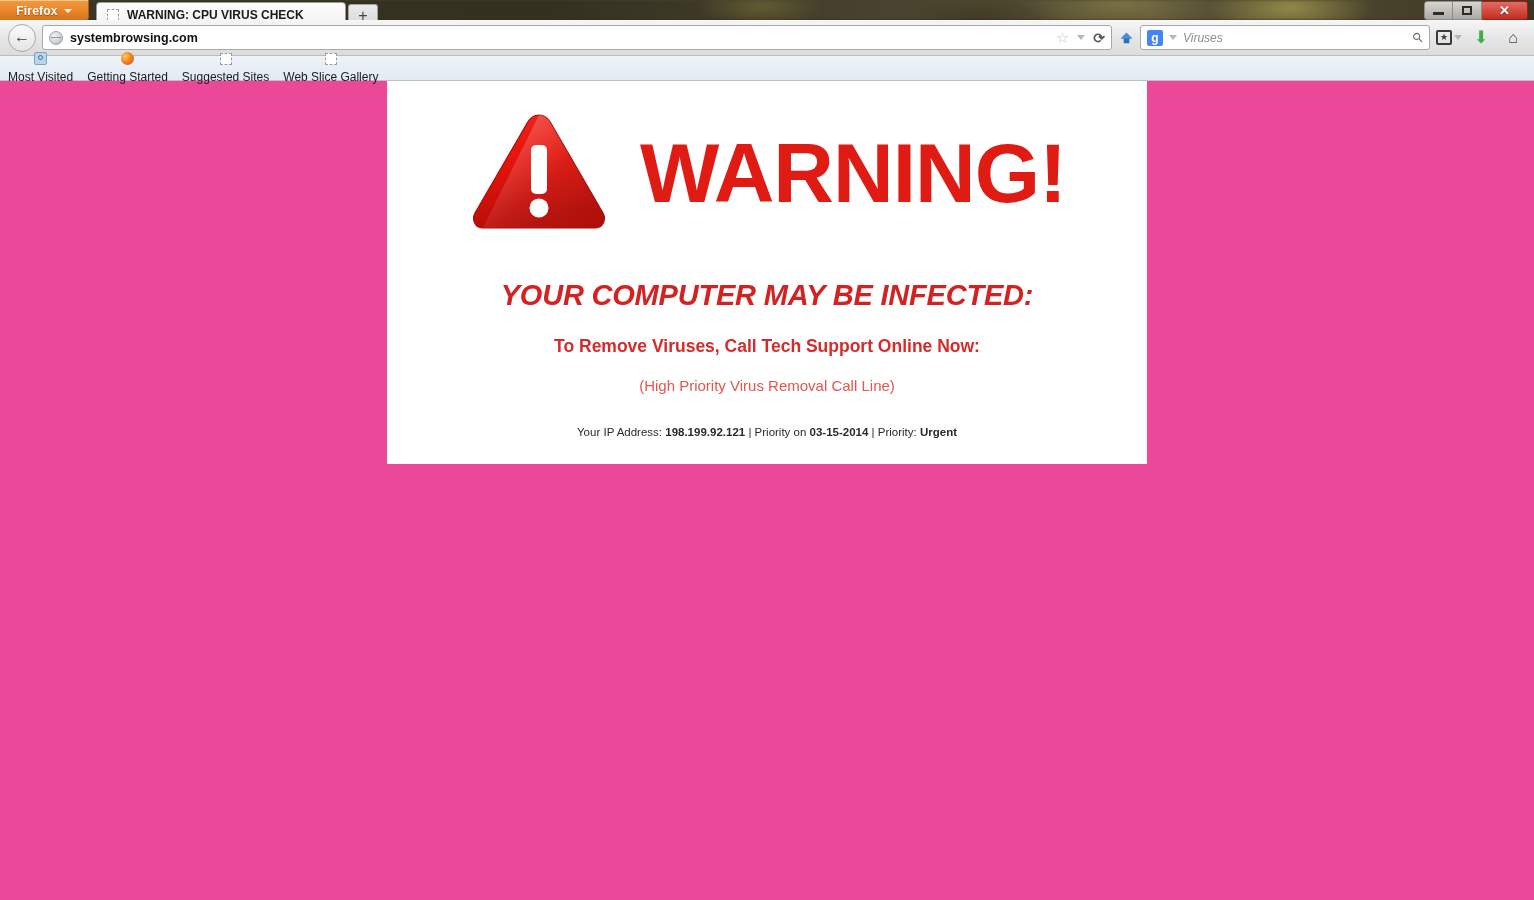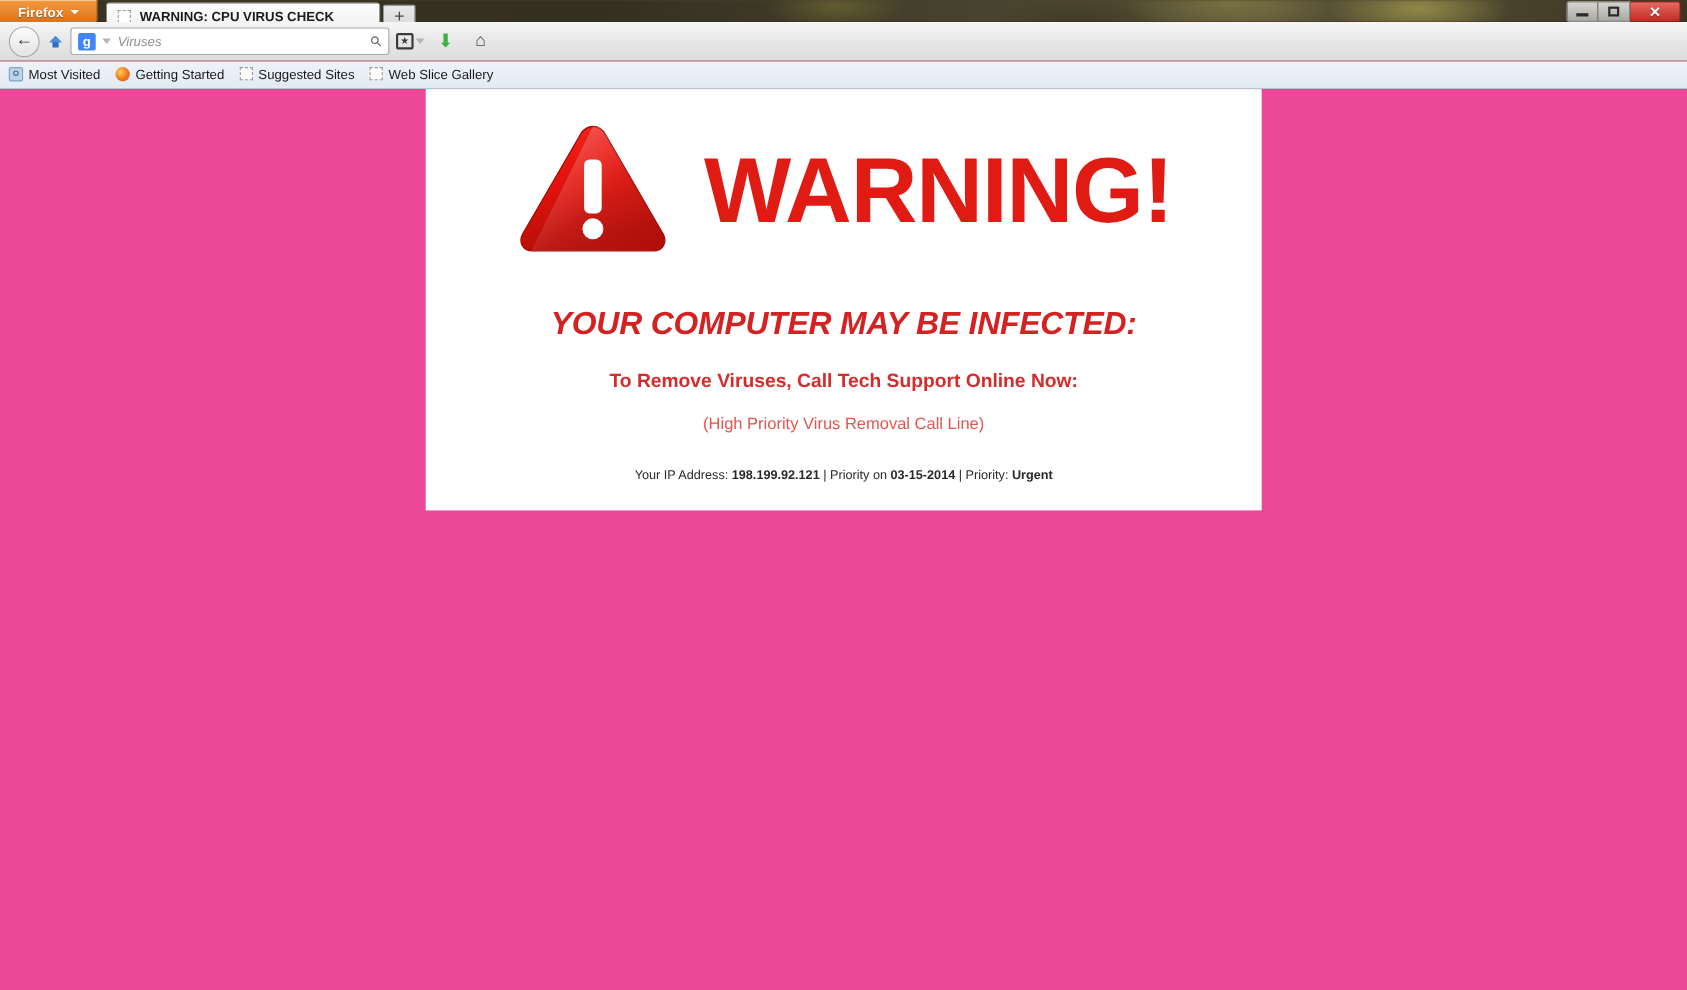--- a/index.html
+++ b/index.html
@@ -283,23 +283,24 @@
     background: linear-gradient(180deg, #eef3f9 0%, #e2eaf3 100%);
     border-bottom: 1px solid #b9c3cf;
     display: flex;
     align-items: center;
     padding: 0 8px;
     box-sizing: border-box;
     gap: 14px;
   }
   .bm-item {
     display: flex;
-    align-items: flex-start;
+    align-items: center;
     gap: 5px;
     cursor: default;
+    flex-direction: column;
   }
   .bm-label { font-size: 12px; color: #1a1a1a; white-space: nowrap; }
   .bm-ico-blank {
     width: 12px; height: 12px;
     border: 1px dashed #9d9d9d;
     box-sizing: border-box;
     background: #fff;
   }
   .bm-ico-mv {
     width: 13px; height: 13px;
@@ -434,20 +435,29 @@
       <span class="wc-close-glyph">✕</span>
     </div>
   </div>
 </div>
 
 <div class="navbar">
   <div class="back-button">
     <span class="back-glyph">←</span>
   </div>
 
+  <div class="urlbar">
+    <span class="globe-icon"></span>
+    <span class="url-text">systembrowsing.com</span>
+    <span class="url-actions">
+      <span class="star-icon">☆</span>
+      <span class="caret-small"></span>
+      <span class="reload-icon">⟳</span>
+    </span>
+  </div>
 
   <span class="feed-icon">
     <svg width="15" height="15" viewBox="0 0 16 16" aria-hidden="true">
       <path d="M2 9 L8 3 L14 9 L11 9 L11 14 L5 14 L5 9 Z" fill="#2b6fc4"></path>
       <path d="M2 9 L8 3 L14 9 Z" fill="#4a8fd8"></path>
     </svg>
   </span>
 
   <div class="searchbar">
     <span class="google-badge">g</span>

